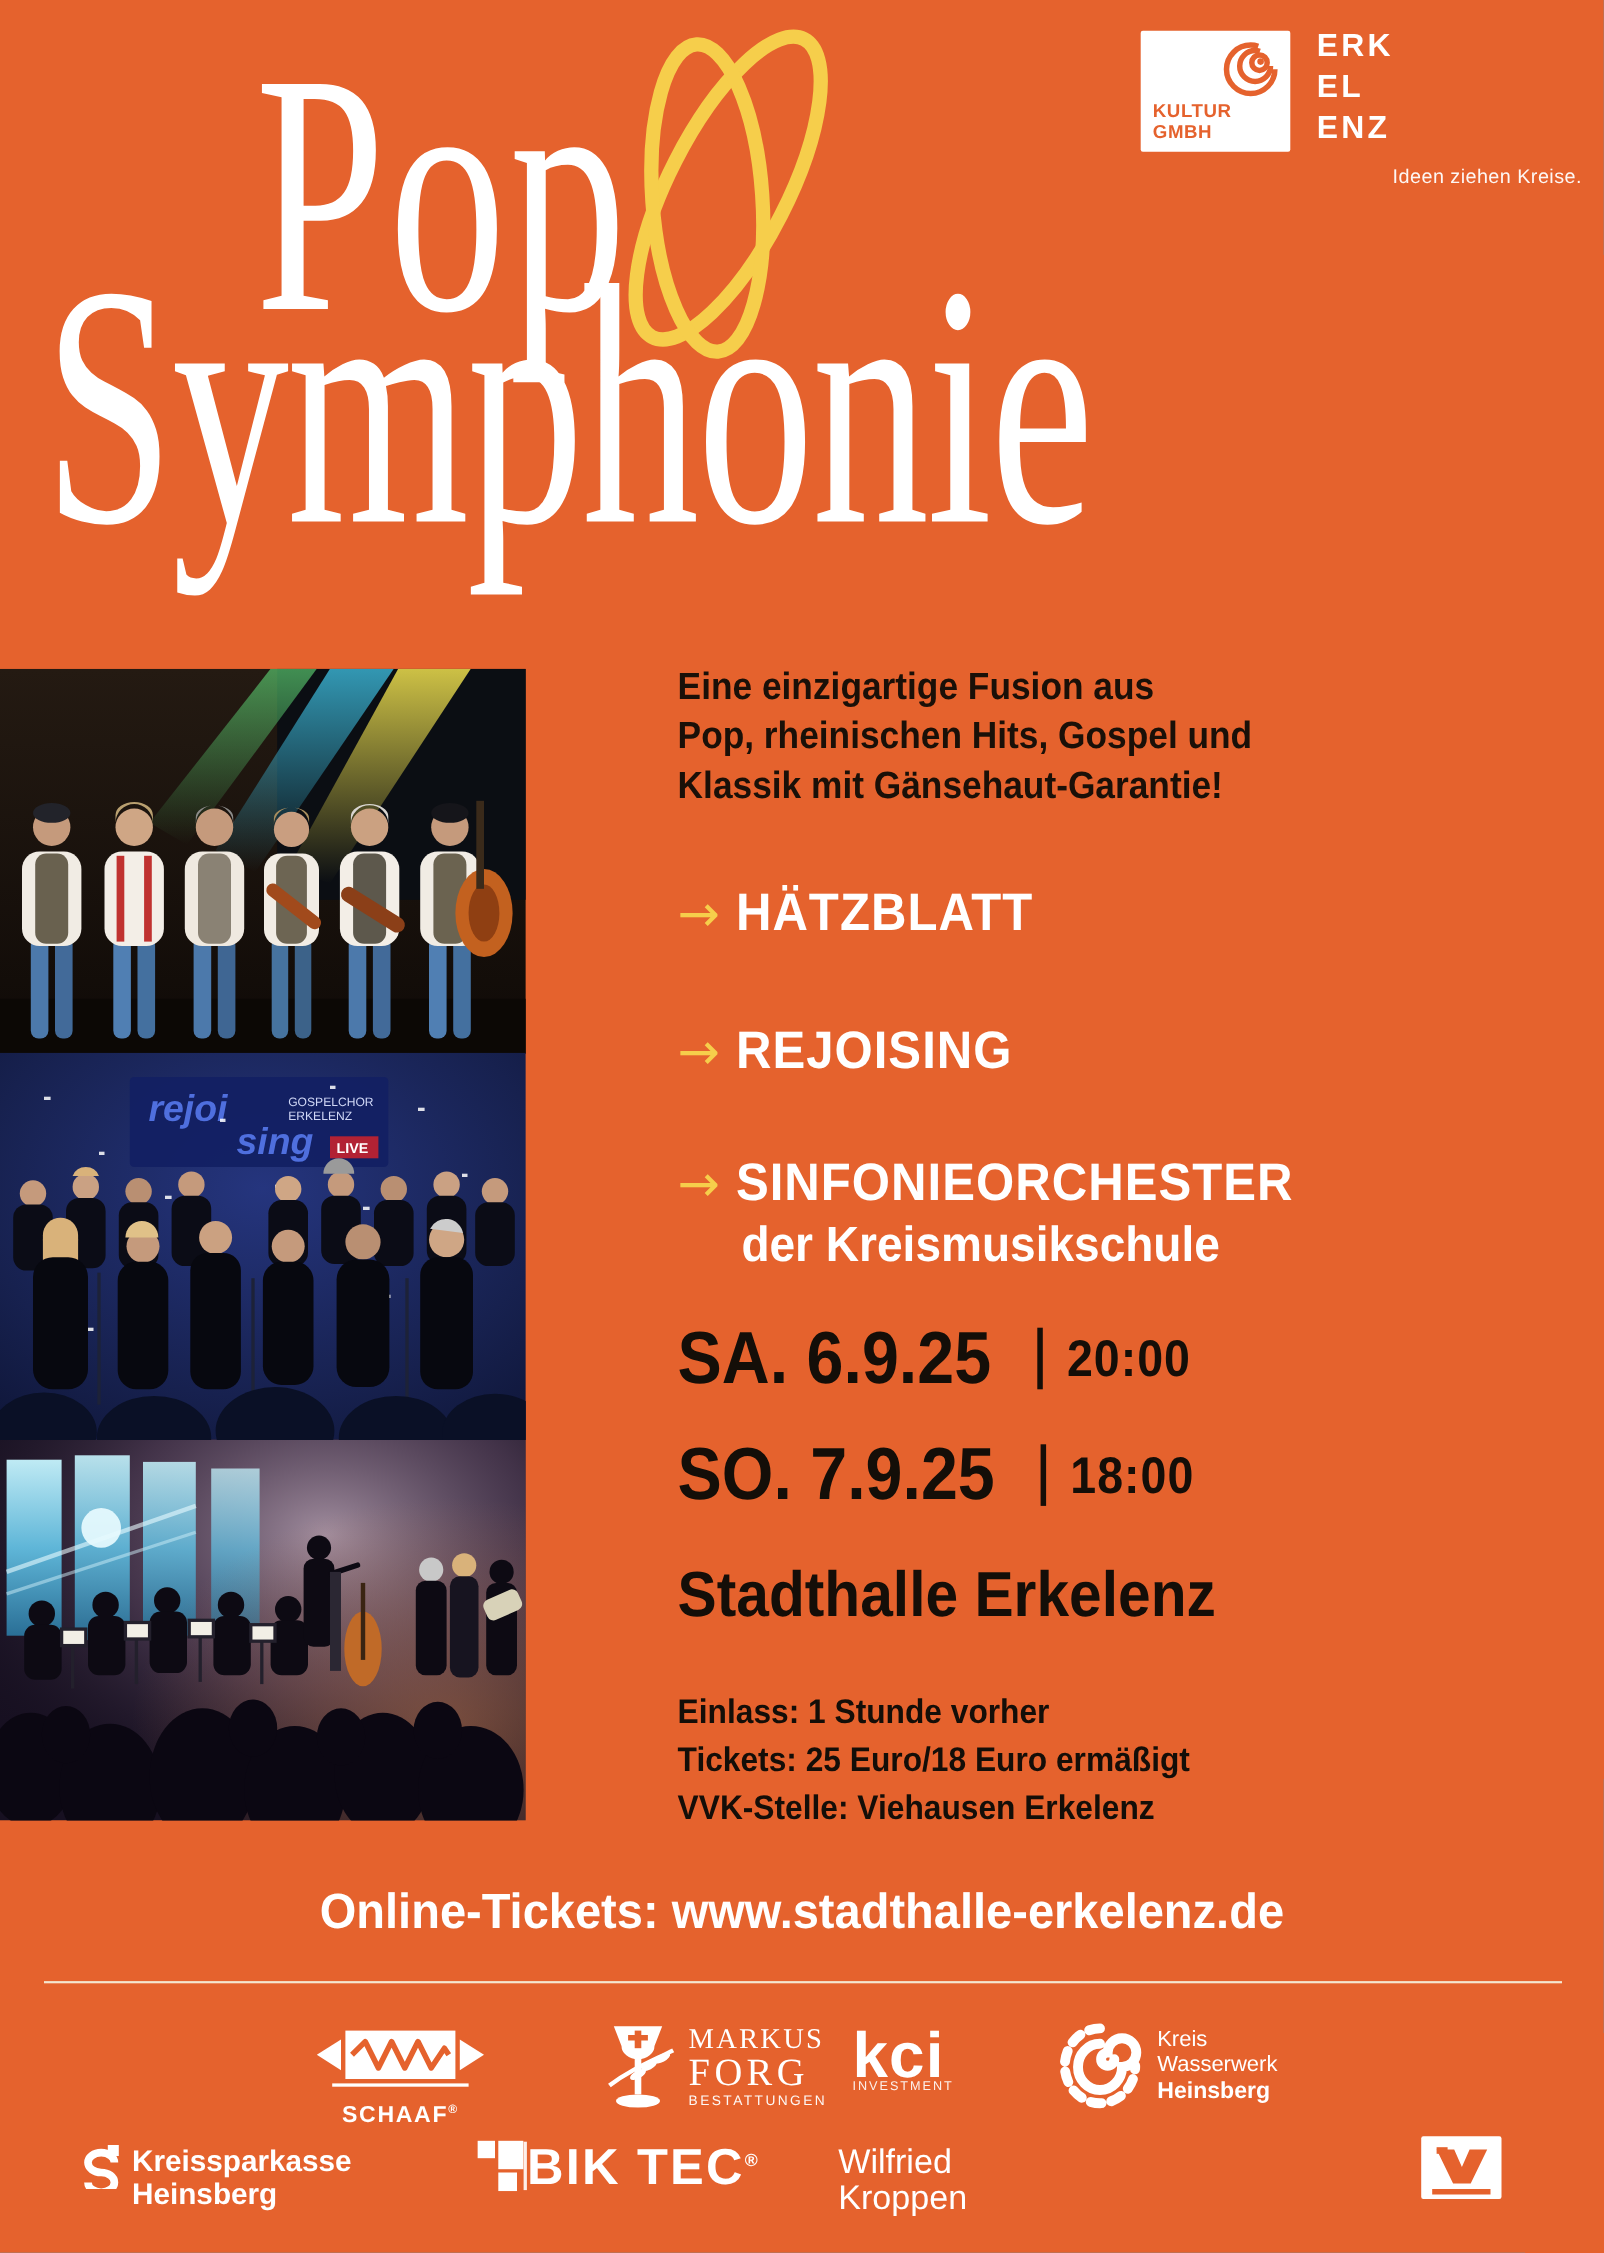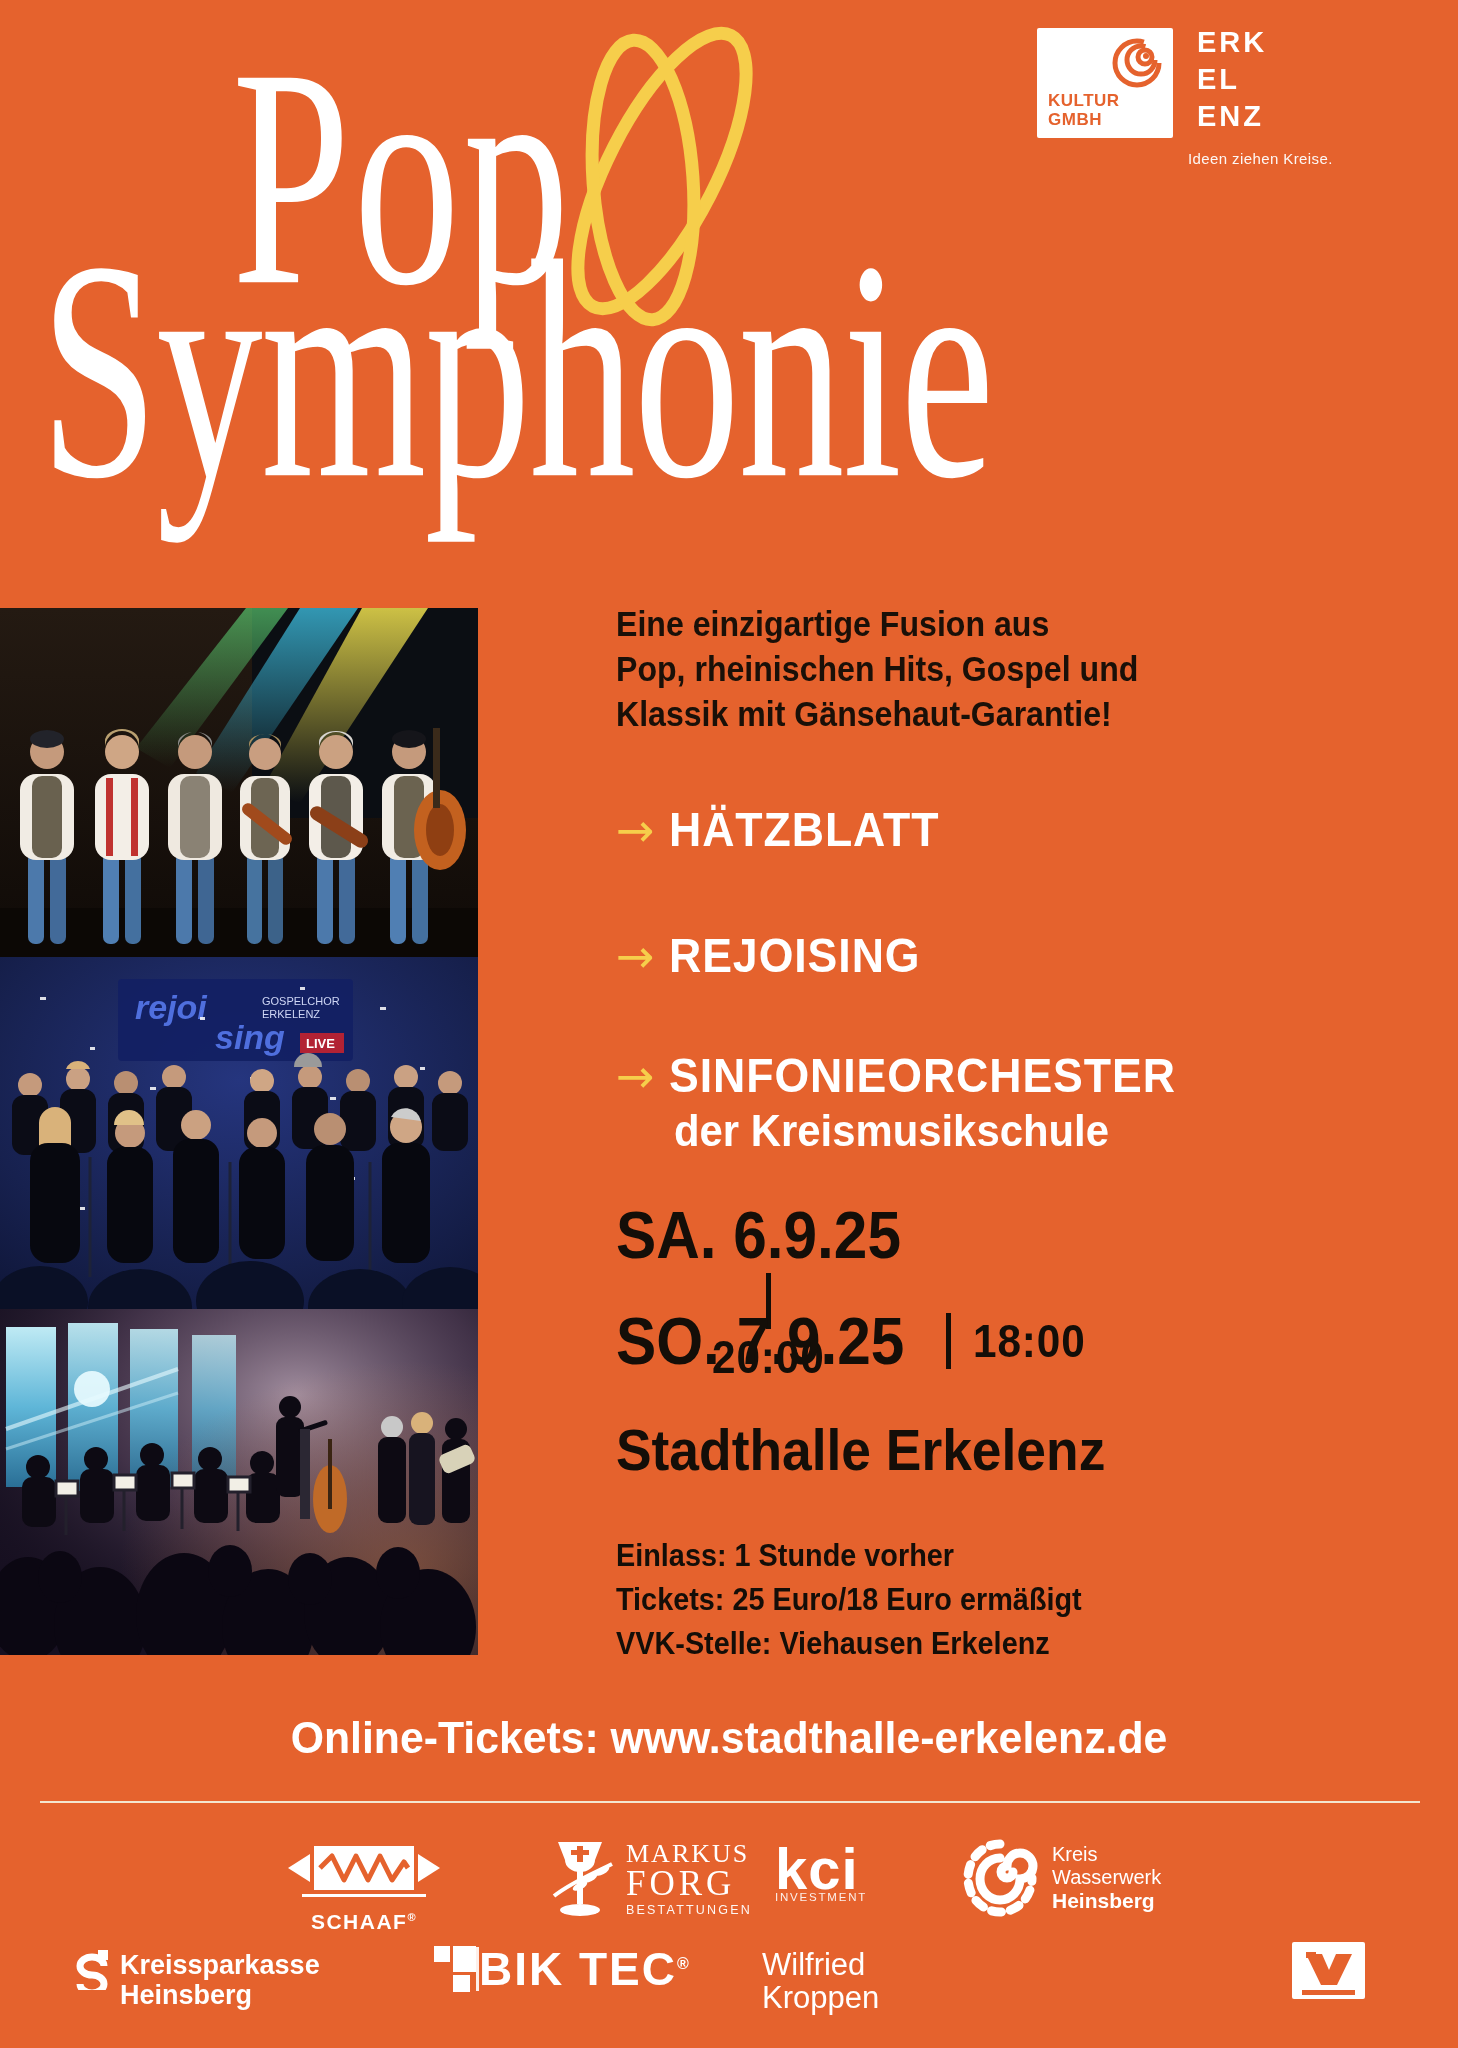--- a/index.html
+++ b/index.html
@@ -9,21 +9,21 @@
     font-family:"Liberation Sans",sans-serif;
   }
   .abs{position:absolute;}
 
   
   .kultur-box{left:1037px;top:28px;width:136px;height:110px;background:#fff;border-radius:2px;}
   .kultur-text{position:absolute;left:11px;bottom:9px;color:#E5622D;font-weight:bold;
     font-size:17px;line-height:19px;letter-spacing:.5px;}
   .kultur-spiral{position:absolute;right:6px;top:6px;}
   .erk-block{left:1197px;top:24px;color:#fff;font-weight:800;font-size:29px;line-height:37px;letter-spacing:3px;}
-  .tagline{left:1188px;top:150px;color:#fff;font-size:15px;letter-spacing:.4px;opacity:.95;}
+  .tagline{left:1266px;top:150px;color:#fff;font-size:18px;letter-spacing:.4px;opacity:.95;}
 
   
   .title{color:#fff;font-family:"Liberation Serif","DejaVu Serif",serif;font-size:250px;line-height:1;
     transform:scale(.85,1.25);transform-origin:left top;white-space:nowrap;}
   .title-pop{left:232px;top:21px;letter-spacing:4px;}
   .title-sym{left:40px;top:214px;letter-spacing:-2px;}
   .amp-svg{left:540px;top:8px;z-index:3;}
 
   
   .photo{left:0;width:478px;display:block;}
@@ -392,21 +392,21 @@
   <div class="abs act" style="top:932px;">
     <span class="act-arrow">→</span>
     <span class="act-label">REJOISING</span>
   </div>
   <div class="abs act" style="top:1052px;">
     <span class="act-arrow">→</span>
     <span class="act-label">SINFONIEORCHESTER</span>
   </div>
   <div class="abs act-sub" style="top:1108px;">der Kreismusikschule</div>
 
-  <div class="abs date-row" style="top:1196px;flex-direction:column;">
+  <div class="abs date-row" style="top:1196px;">
     <span class="date-day">SA. 6.9.25</span>
     <span class="date-bar"></span>
     <span class="date-time">20:00</span>
   </div>
   <div class="abs date-row" style="top:1302px;">
     <span class="date-day">SO. 7.9.25</span>
     <span class="date-bar"></span>
     <span class="date-time">18:00</span>
   </div>
   <div class="abs venue">Stadthalle Erkelenz</div>

